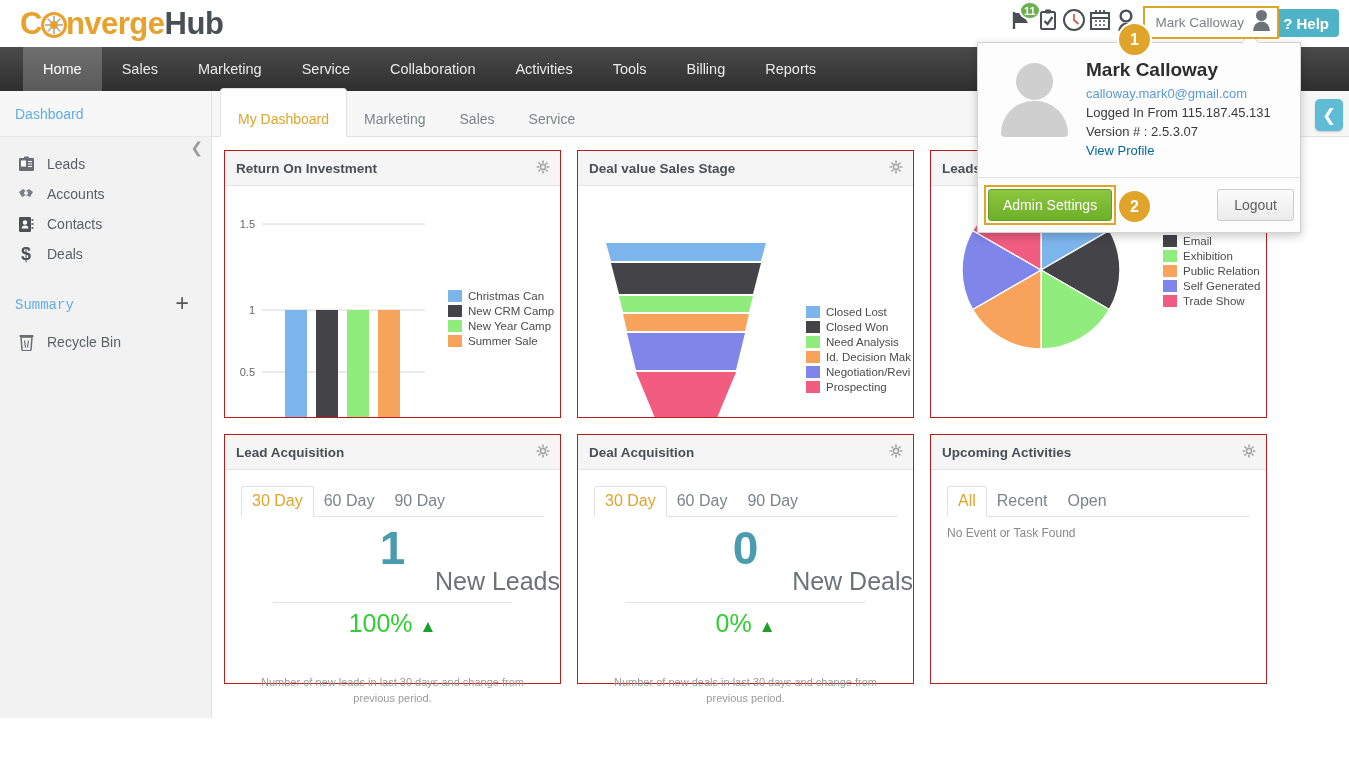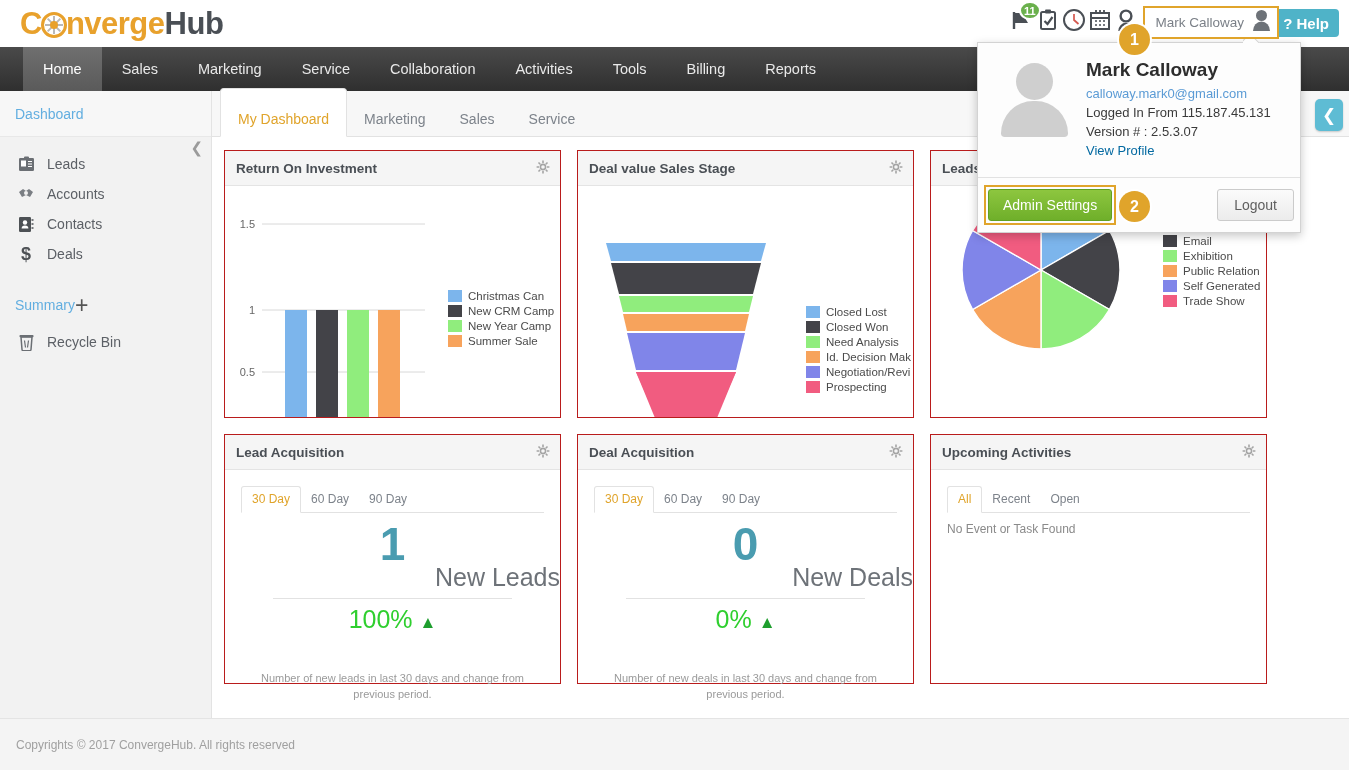--- a/index.html
+++ b/index.html
@@ -108,22 +108,22 @@
 
   
   .sidebar {
     position: absolute; top: 91px; left: 0; width: 212px; height: 627px;
     background: #f2f2f2; border-right: 1px solid #e3e3e3;
   }
   .sb-head { height: 46px; display: flex; align-items: center; padding-left: 15px;
     color: #62aee0; font-size: 14px; background: #f7f7f7; border-bottom: 1px solid #e8e8e8; }
   .sb-item { height: 30px; display: flex; align-items: center; gap: 11px; padding-left: 16px; color: #5c6066; font-size: 14px; }
   .sb-ico { width: 20px; height: 20px; display: flex; align-items: center; justify-content: center; color: #6b6f74; }
-  .sb-section { height: 44px; display: flex; align-items: center; 
-    padding: 0 22px 0 15px; color: #62aee0; font-size: 14px; margin-top: 14px; }
+  .sb-section { height: 44px; display: flex; align-items: center; justify-content: space-between;
+    padding: 0 22px 0 15px; color: #62aee0; font-size: 14px; margin-top: 14px; font-family: Liberation Mono, monospace; }
   .plus { font-size: 23px; color: #555; line-height: 1; }
   .sb-collapse { position: absolute; right: 8px; top: 48px; color: #9b9b9b; font-size: 15px; }
 
   
   .content { position: absolute; top: 91px; left: 212px; width: 1137px; height: 627px; background: #fff; }
   .tabbar { height: 46px; background: #f7f7f7; border-bottom: 1px solid #e2e2e2;
     display: flex; align-items: flex-end; padding-left: 8px; }
   .tab { padding: 22px 17px 9px; font-size: 14px; color: #7d838b; }
   .tab.active { background: #fff; border: 1px solid #e2e2e2; border-bottom: 1px solid #fff;
     margin-bottom: -1px; color: #e0a42b; border-radius: 4px 4px 0 0; }
@@ -145,21 +145,21 @@
   .gear { color: #a4a4a4; font-size: 15px; }
   .p-body { position: relative; height: calc(100% - 35px); }
 
   
   .legend { position: absolute; font-size: 11.5px; color: #4b4b4b; }
   .leg-row { display: flex; align-items: center; gap: 6px; height: 15px; white-space: nowrap; }
   .swatch { width: 14px; height: 12px; flex: 0 0 14px; }
 
   
   .subtabs { display: flex; border-bottom: 1px solid #e2e2e2; margin: 16px 16px 0; align-items: flex-end; }
-  .stab { font-size: 12px; color: #7d838b; padding: 5px 10px 6px; }
+  .stab { font-size: 16px; color: #7d838b; padding: 5px 10px 6px; }
   .stab.active { color: #e0a42b; background: #fff; border: 1px solid #e2e2e2;
     border-bottom: 1px solid #fff; margin-bottom: -1px; border-radius: 3px 3px 0 0; }
   .bignum { text-align: center; font-size: 46px; color: #4a9cb0; font-weight: bold; line-height: 1.0; margin-top: 8px; }
   .bigtxt { text-align: right; font-size: 25px; color: #6d7278; margin-top: -4px; }
   .hr { height: 1px; background: #e2e2e2; margin: 6px 48px 0; }
   .pct { text-align: center; font-size: 25px; color: #2fcf2f; margin-top: 6px; }
   .pct .tri { color: #1e9e2e; font-size: 17px; }
   .caption { text-align: center; font-size: 11px; color: #9a9a9a; margin: 37px 22px 0; line-height: 1.45; }
   .emptymsg { font-size: 12px; color: #8a8a8a; margin: 9px 0 0 16px; }
 
@@ -590,17 +590,14 @@
     <div class="dd-footer">
       <div class="admin-wrap">
         <div class="admin-btn">Admin Settings</div>
       </div>
       <div class="logout-btn">Logout</div>
     </div>
   </div>
 
   <div class="marker" id="m2">2</div>
 
-  <div class="footer">
-    <span>Copyrights © 2017 ConvergeHub. All rights reserved</span>
-  </div>
 
 </div>
 
 </body></html>

